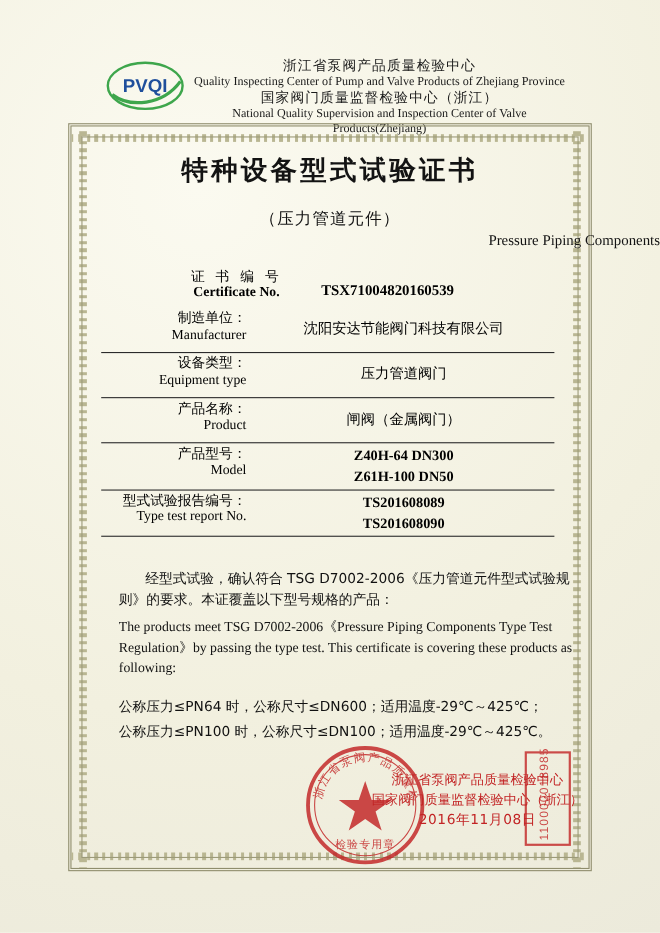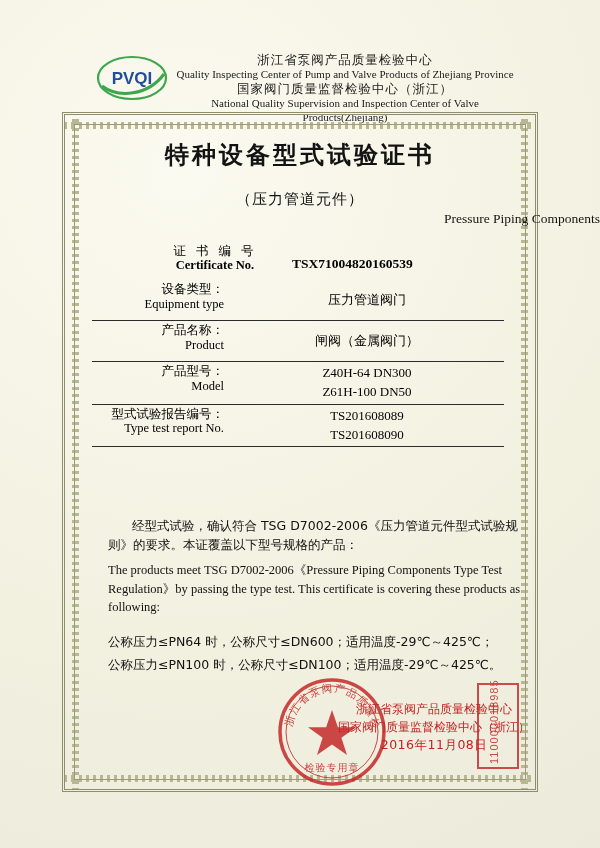--- a/index.html
+++ b/index.html
@@ -215,20 +215,21 @@
   }
   .fvalue .v.small {
     font-size: 10.5px;
     line-height: 1.5;
     text-align: left;
     width: 100%;
   }
   .fvalue .v.mono {
     font-family: "Liberation Serif", serif;
     font-size: 13px;
+    font-weight: bold;
   }
 
   
   .body-text {
     position: absolute;
     top: 516px;
     left: 108px;
     width: 416px;
   }
   .p-cn {
@@ -316,20 +317,29 @@
   <div class="certno">
     <div class="certno-label">
       <div class="cn">证 书 编 号</div>
       <div class="en">Certificate No.</div>
     </div>
     <div class="certno-value">TSX71004820160539</div>
   </div>
 
   <div class="fields">
 
+    <div class="frow">
+      <div class="flabel">
+        <span class="cn">制造单位：</span>
+        <span class="en">Manufacturer</span>
+      </div>
+      <div class="fvalue">
+        <div class="v">沈阳安达节能阀门科技有限公司</div>
+      </div>
+    </div>
 
 
     <div class="frow">
       <div class="flabel">
         <span class="cn">设备类型：</span>
         <span class="en">Equipment type</span>
       </div>
       <div class="fvalue">
         <div class="v">压力管道阀门</div>
       </div>

